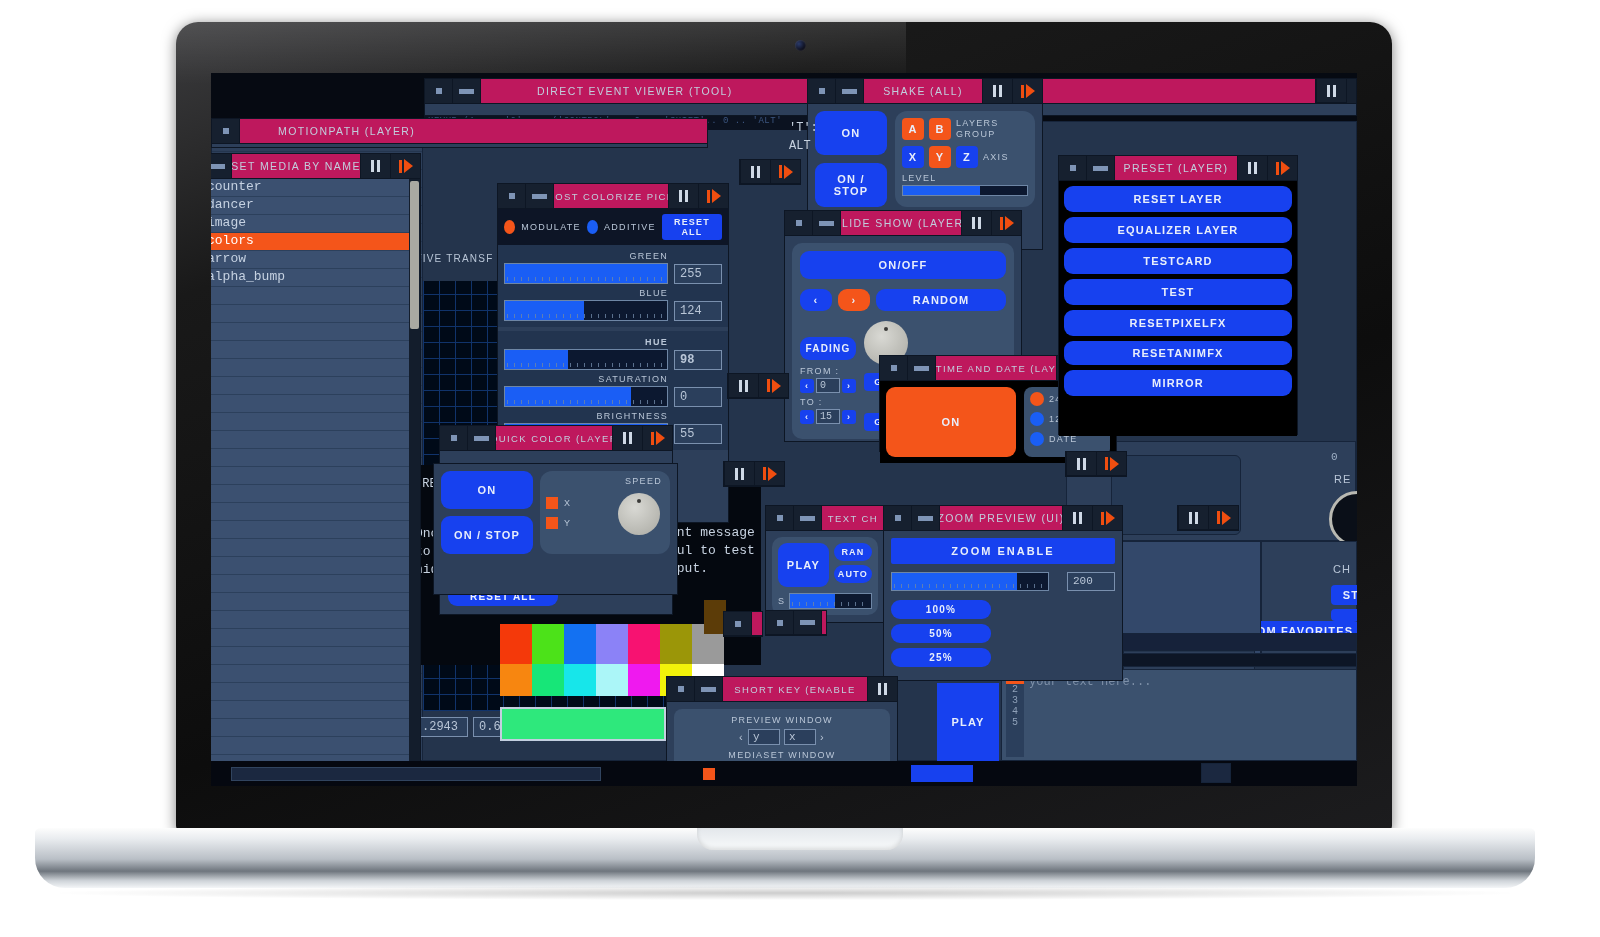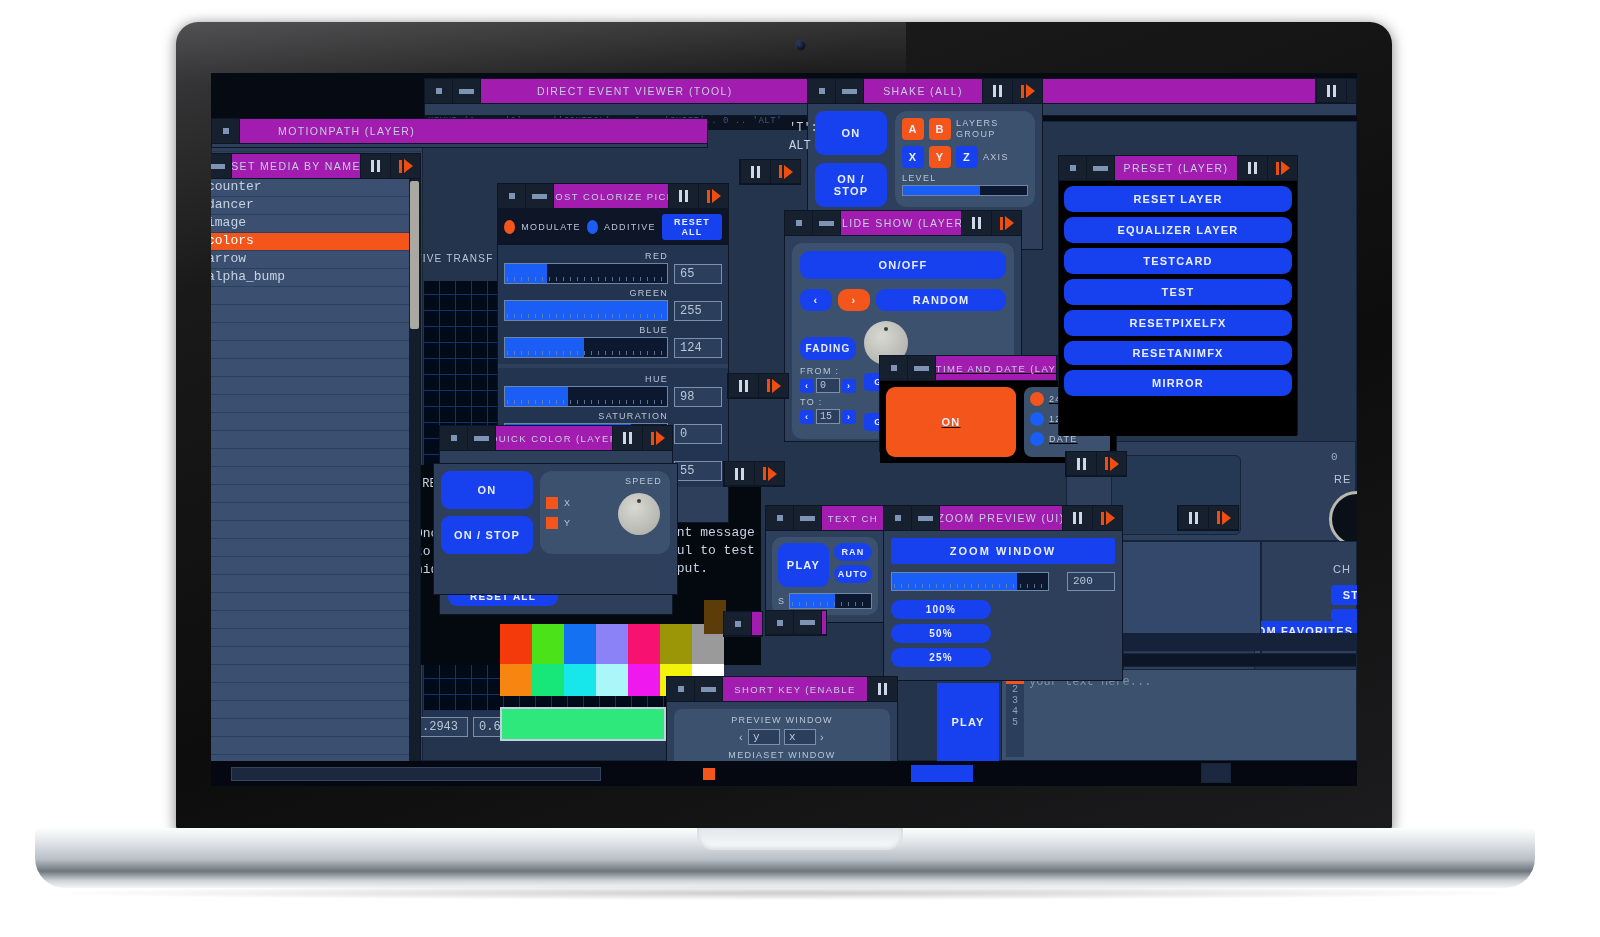--- a/index.html
+++ b/index.html
@@ -32,21 +32,21 @@
   .base-top { position:absolute; left:35px; top:828px; width:1500px; height:14px;
     background:linear-gradient(180deg,#ffffff,#dfe3e7); border-radius:5px 5px 0 0; }
   .notch { position:absolute; left:50%; top:828px; margin-left:-103px; width:206px; height:22px;
     background:linear-gradient(180deg,#e3e7eb,#f8fafb); border-radius:0 0 16px 16px;
     box-shadow:inset 0 -2px 4px rgba(0,0,0,.12);}
   .base-shadow { position:absolute; left:60px; top:886px; width:1450px; height:14px;
     background:radial-gradient(ellipse at center, rgba(0,0,0,.20), rgba(0,0,0,0) 72%); }
 
   
   .win { position:absolute; background:#2d3f5a; border:1px solid #0d1624; }
-  .tbar { position:relative; height:25px; background:#a21caf; border-bottom:1px solid #0d1624;
+  .tbar { position:relative; height:25px; background:#be185d; border-bottom:1px solid #0d1624;
           display:flex; align-items:stretch; }
   .tbtn { width:28px; border-right:1px solid #0d1624; background:#16202f;
           display:flex; align-items:center; justify-content:center; }
   .tdot { width:6px; height:6px; background:#7e94b5; }
   .tdash { width:15px; height:5px; background:#7e94b5; }
   .ttitle { flex:1; display:flex; align-items:center; justify-content:center;
             color:#c2cedd; font-size:10.5px; letter-spacing:1.4px;
             font-family:"Liberation Sans", sans-serif; white-space:nowrap; overflow:hidden; }
   .tctl { width:30px; border-left:1px solid #0d1624; background:#16202f;
           display:flex; align-items:center; justify-content:center; }
@@ -341,51 +341,41 @@
       <div style="background:#0d1526;padding:5px 6px;display:flex;align-items:center;gap:6px;">
         <div class="radio on"></div>
         <div class="lbl" style="font-size:9px;">MODULATE</div>
         <div class="radio"></div>
         <div class="lbl" style="font-size:9px;">ADDITIVE</div>
         <div class="btn" style="padding:3px 6px;font-size:9px;border-radius:3px;">RESET ALL</div>
       </div>
       <div style="background:#22344f;padding:6px;">
         <div style="display:flex;gap:6px;align-items:flex-end;margin-bottom:4px;">
           <div style="flex:1;">
-            <div class="lbl" style="text-align:right;font-size:9px;margin-bottom:2px;">RED</div>
-            <div class="slider">
-                <div class="fill" style="width:26%"></div>
-                <div class="ticks"></div>
-              </div>
-          </div>
-          <div class="numbox" style="width:48px;">65</div>
-        </div>
-        <div style="display:flex;gap:6px;align-items:flex-end;margin-bottom:4px;">
-          <div style="flex:1;">
             <div class="lbl" style="text-align:right;font-size:9px;margin-bottom:2px;">GREEN</div>
             <div class="slider">
                 <div class="fill" style="width:100%"></div>
                 <div class="ticks"></div>
               </div>
           </div>
           <div class="numbox" style="width:48px;">255</div>
         </div>
         <div style="display:flex;gap:6px;align-items:flex-end;">
           <div style="flex:1;">
             <div class="lbl" style="text-align:right;font-size:9px;margin-bottom:2px;">BLUE</div>
             <div class="slider">
                 <div class="fill" style="width:49%"></div>
                 <div class="ticks"></div>
               </div>
           </div>
           <div class="numbox" style="width:48px;">124</div>
         </div>
       </div>
       <div style="background:#22344f;padding:6px;margin-top:4px;">
-        <div style="display:flex;gap:6px;align-items:flex-end;margin-bottom:4px;">
+        <div style="display:flex;gap:6px;align-items:flex-end;margin-bottom:4px;font-weight:bold;">
           <div style="flex:1;">
             <div class="lbl" style="text-align:right;font-size:9px;margin-bottom:2px;">HUE</div>
             <div class="slider">
                 <div class="fill" style="width:39%"></div>
                 <div class="ticks"></div>
               </div>
           </div>
           <div class="numbox" style="width:48px;">98</div>
         </div>
         <div style="display:flex;gap:6px;align-items:flex-end;margin-bottom:4px;">
@@ -509,21 +499,21 @@
                   <i></i>
                 </div>
               <div class="btn" style="padding:4px;font-size:9px;width:36px;margin-bottom:22px;">GE</div>
               <div class="btn" style="padding:4px;font-size:9px;width:36px;">GE</div>
             </div>
           </div>
         </div>
       </div>
     </div>
 
-    <div class="win" style="left:668px;top:282px;width:238px;height:97px;text-decoration:underline;">
+    <div class="win" style="left:668px;top:282px;width:238px;height:97px;">
       <div class="tbar">
         <div class="tbtn">
             <div class="tdot"></div>
           </div>
         <div class="tbtn">
             <div class="tdash"></div>
           </div>
         <div class="ttitle" style="font-size:9.5px;">TIME AND DATE (LAY</div>
         <div class="tctl">
             <div class="pause">
@@ -688,21 +678,21 @@
             </div>
           </div>
         <div class="tctl">
             <div class="play">
               <b></b>
               <s></s>
             </div>
           </div>
       </div>
       <div class="body" style="padding:7px;">
-        <div class="btn" style="padding:7px;border-radius:2px;margin-bottom:8px;letter-spacing:2px;">ZOOM   WINDOW</div>
+        <div class="btn" style="padding:7px;border-radius:2px;margin-bottom:8px;letter-spacing:2px;">ZOOM   ENABLE</div>
         <div style="display:flex;gap:18px;margin-bottom:9px;">
           <div class="slider" style="flex:1;height:19px;">
               <div class="fill" style="width:80%"></div>
               <div class="ticks"></div>
             </div>
           <div class="numbox mono" style="width:48px;font-size:11px;">200</div>
         </div>
         <div class="btn round" style="width:100px;padding:4px;font-size:10px;margin-bottom:5px;">100%</div>
         <div class="btn round" style="width:100px;padding:4px;font-size:10px;margin-bottom:5px;">50%</div>
         <div class="btn round" style="width:100px;padding:4px;font-size:10px;">25%</div>

